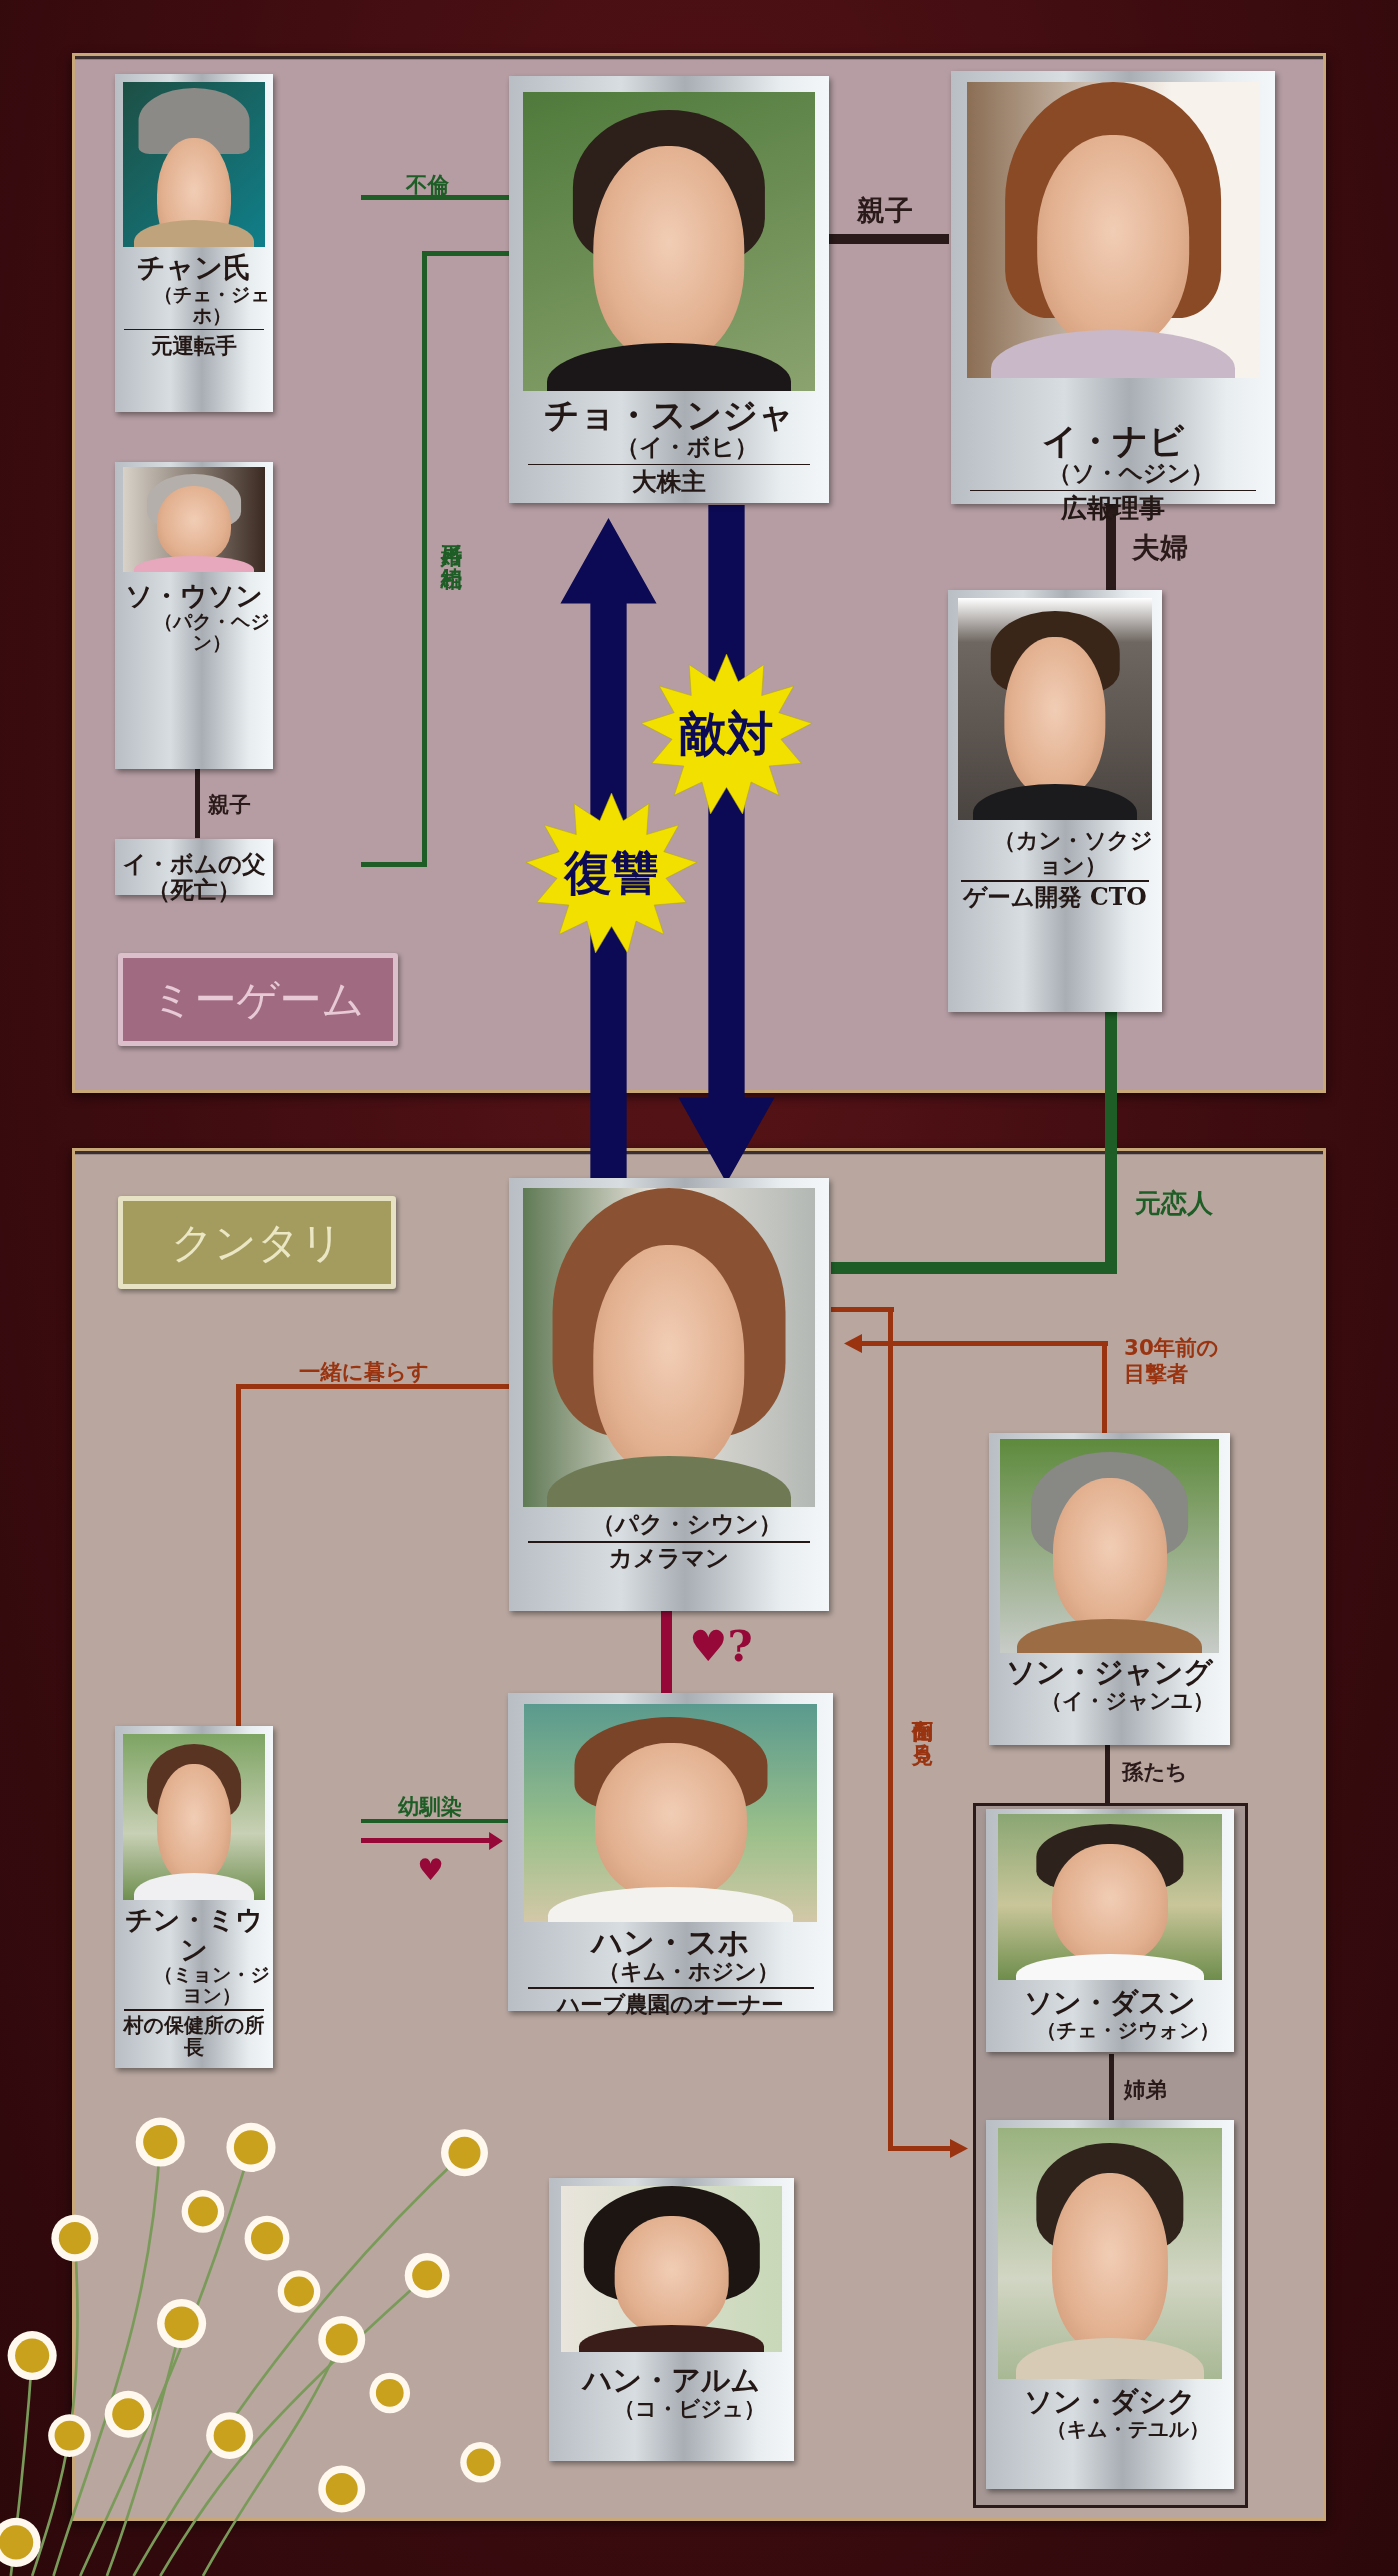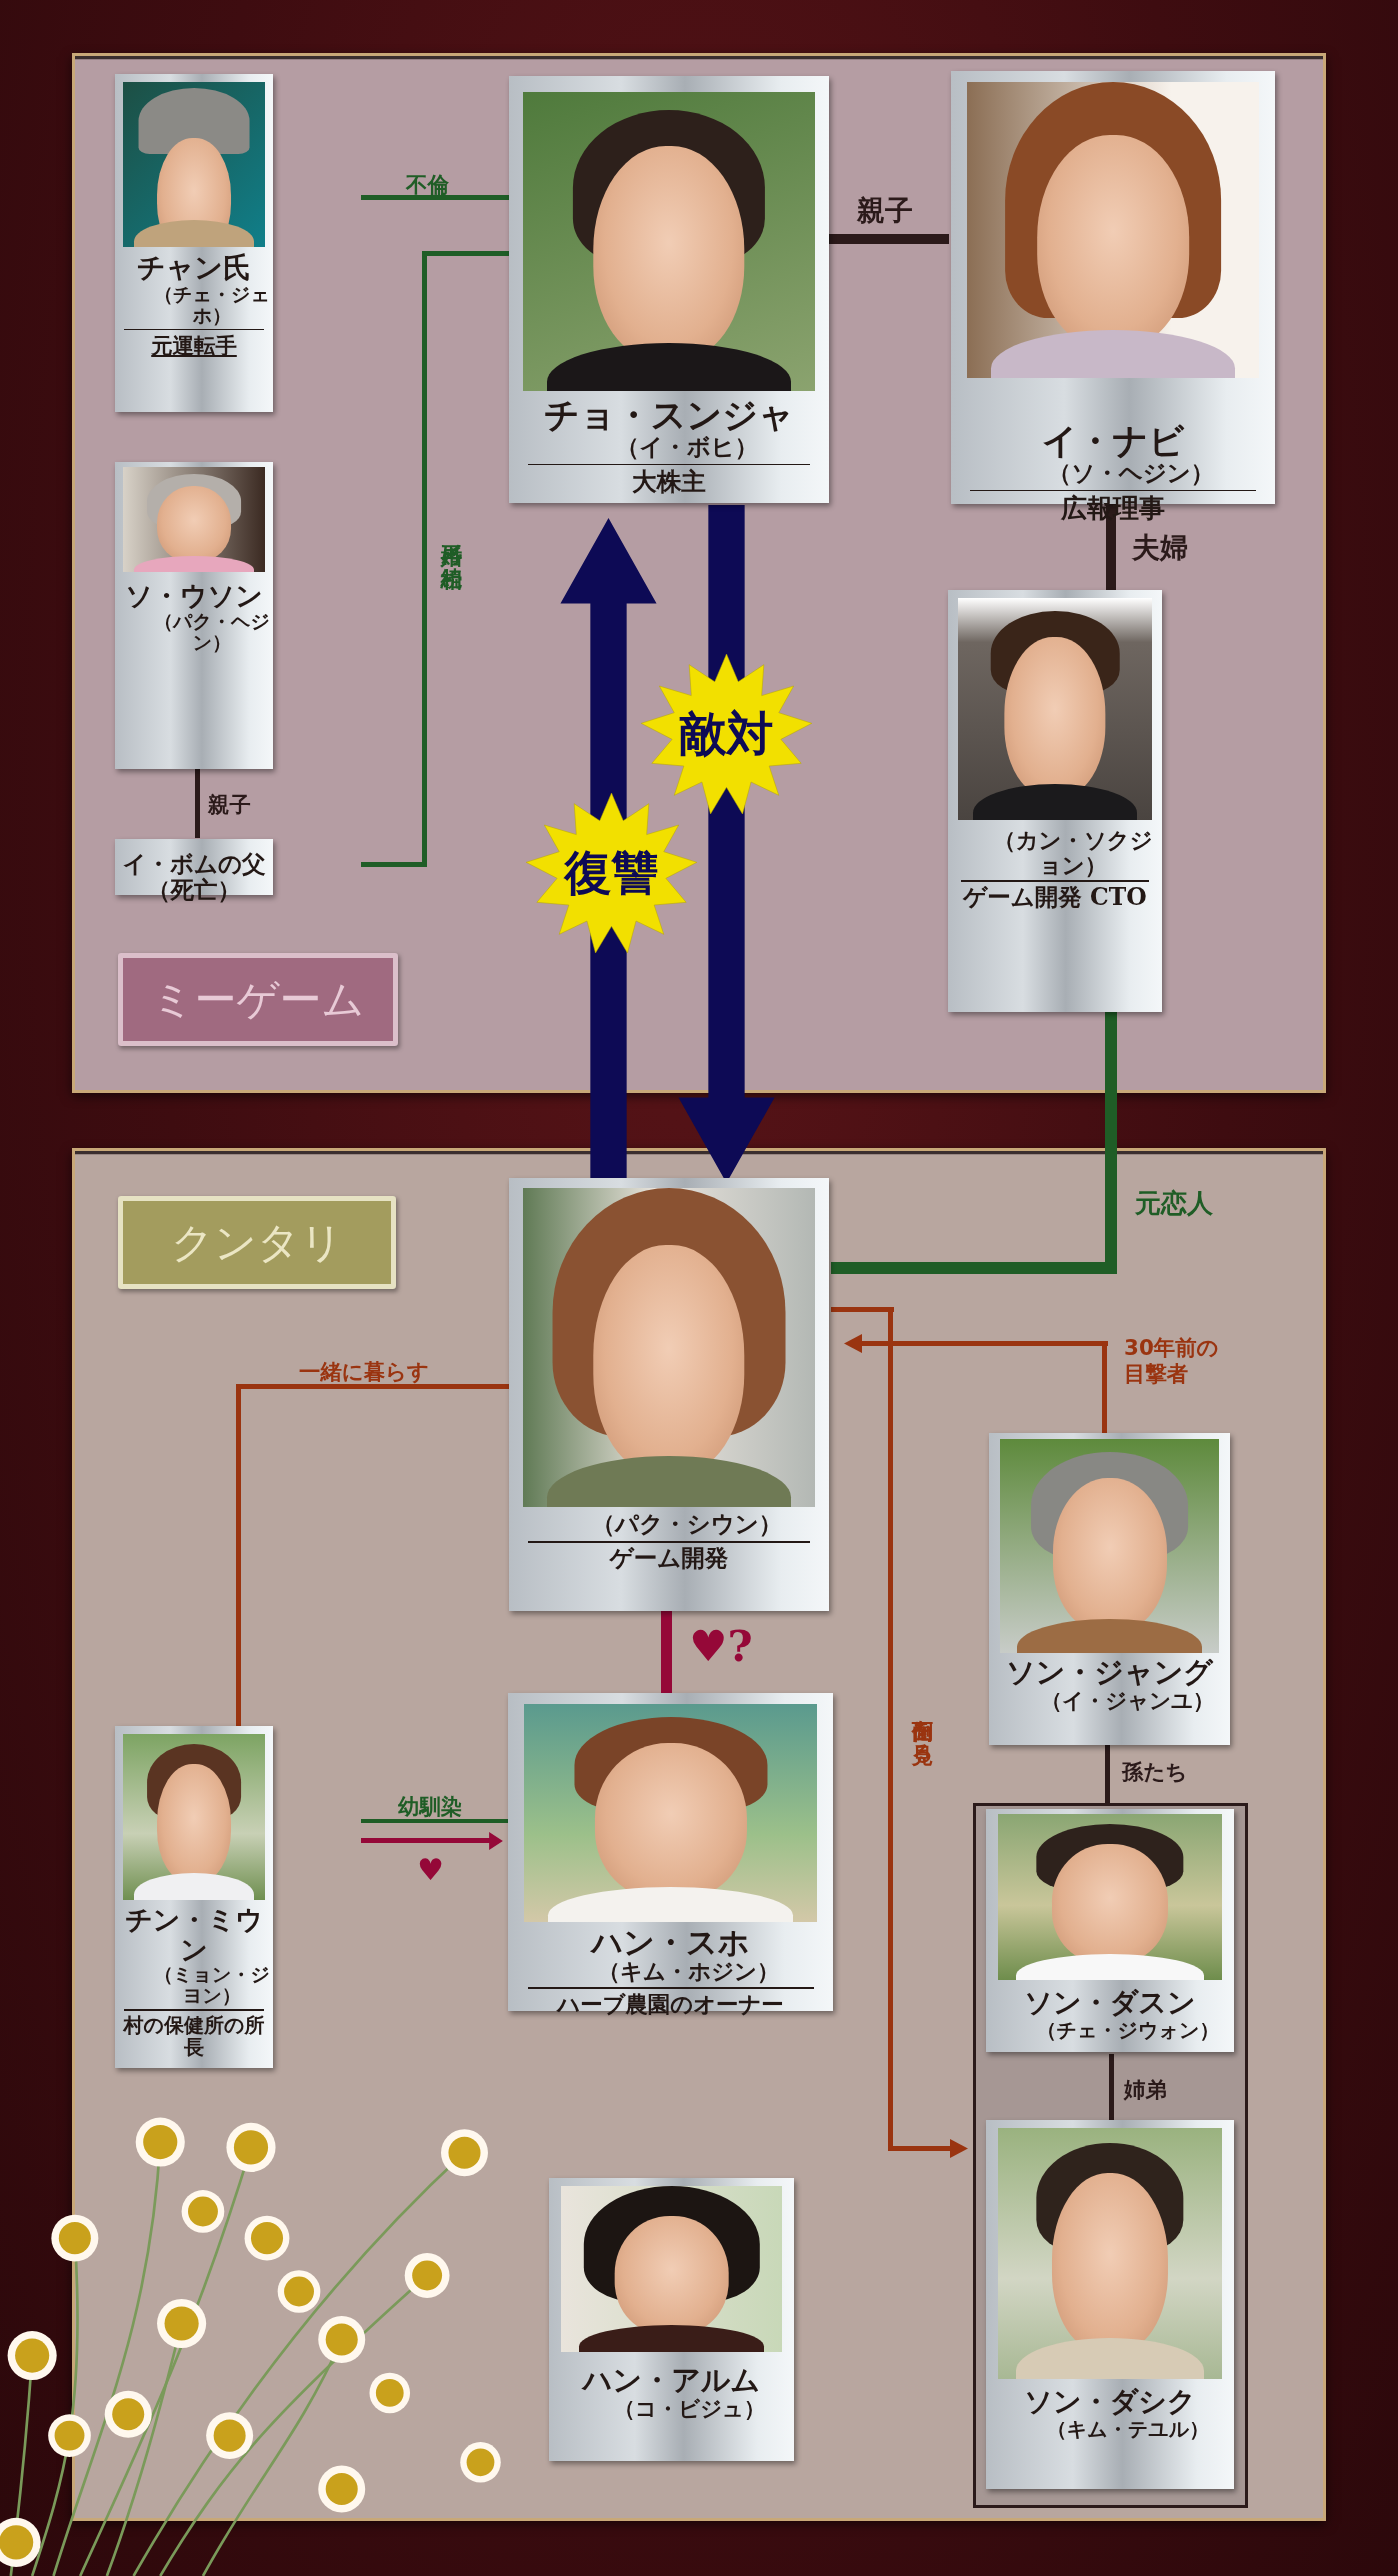--- a/index.html
+++ b/index.html
@@ -181,21 +181,21 @@
 <div class="card" style="left:115px; top:74px; width:158px; height:338px;">
   <div class="photo" style="top:7.5px; height:165px; background:linear-gradient(135deg,#1d4f44,#107f8a);">
     <div class="hair" style="background:#8b8a86; top:4%; height:40%; width:78%; border-radius:50% 50% 10% 10%;"></div>
     <div class="face" style="top:34%;"></div>
     <div class="shoulders" style="background:#bfa37c;"></div>
   </div>
   <div class="abs" style="left:0; right:0; top:179px;">
     <div class="name" style="font-size:28px;">チャン氏</div>
     <div class="actor" style="font-size:19px;">（チェ・ジェホ）</div>
     <div class="rule"></div>
-    <div class="role" style="font-size:21.4px;text-decoration:underline;">元運転手</div>
+    <div class="role" style="font-size:21.4px;">元運転手</div>
   </div>
 </div>
 
 <div class="card" style="left:509px; top:76px; width:320px; height:427px;">
   <div class="photo" style="top:16px; height:299px; left:4.5%; right:4.5%; background:linear-gradient(160deg,#4f7a3c,#8ba36f);">
     <div class="hair" style="background:#2d201b;"></div>
     <div class="face"></div>
     <div class="shoulders" style="background:#1b1718;"></div>
   </div>
   <div class="abs" style="left:0; right:0; top:320px;">
@@ -253,21 +253,21 @@
 
 <div class="card" style="left:509px; top:1178px; width:320px; height:433px;">
   <div class="photo" style="top:10px; height:319px; left:4.5%; right:4.5%; background:linear-gradient(90deg,#607a55,#e8e3dc 45%,#b3b8b4);">
     <div class="hair" style="background:#8a5232; height:78%; width:80%; top:0; border-radius:50% 50% 30% 30%;"></div>
     <div class="face"></div>
     <div class="shoulders" style="background:#6f7a55;"></div>
   </div>
   <div class="abs" style="left:0; right:0; top:334px;">
     <div class="actor" style="font-size:23.5px;">（パク・シウン）</div>
     <div class="rule"></div>
-    <div class="role" style="font-size:23.5px;">ゲーム開発</div>
+    <div class="role" style="font-size:23.5px;">カメラマン</div>
   </div>
 </div>
 
 <div class="card" style="left:989px; top:1433px; width:241px; height:312px;">
   <div class="photo" style="top:6.4px; height:214px; left:4.5%; right:4.5%; background:linear-gradient(180deg,#5e8a3c,#c8ccc8);">
     <div class="hair" style="background:#888884; height:50%; width:72%;"></div>
     <div class="face"></div>
     <div class="shoulders" style="background:#9c6c44;"></div>
   </div>
   <div class="abs" style="left:0; right:0; top:224px;">

